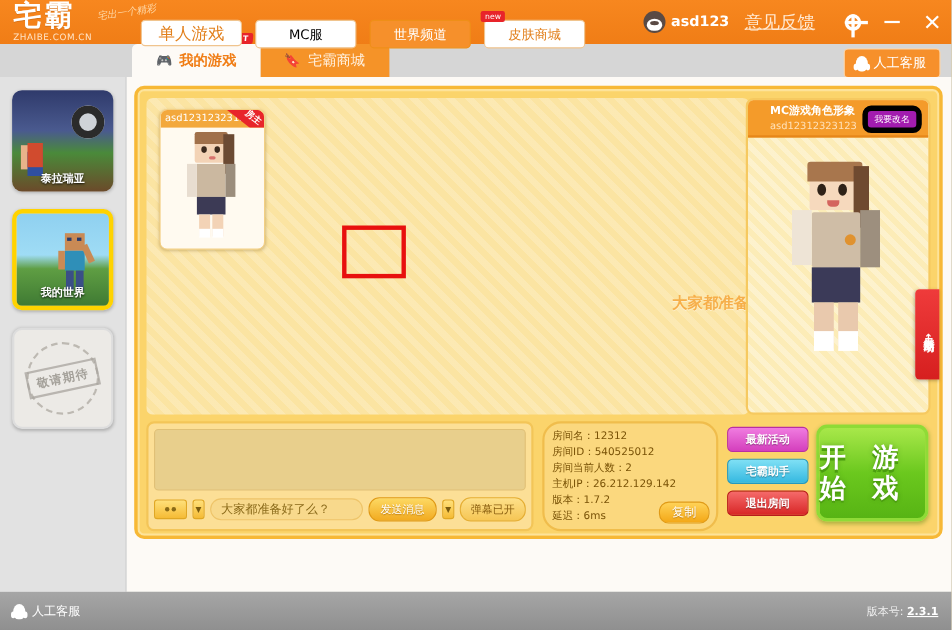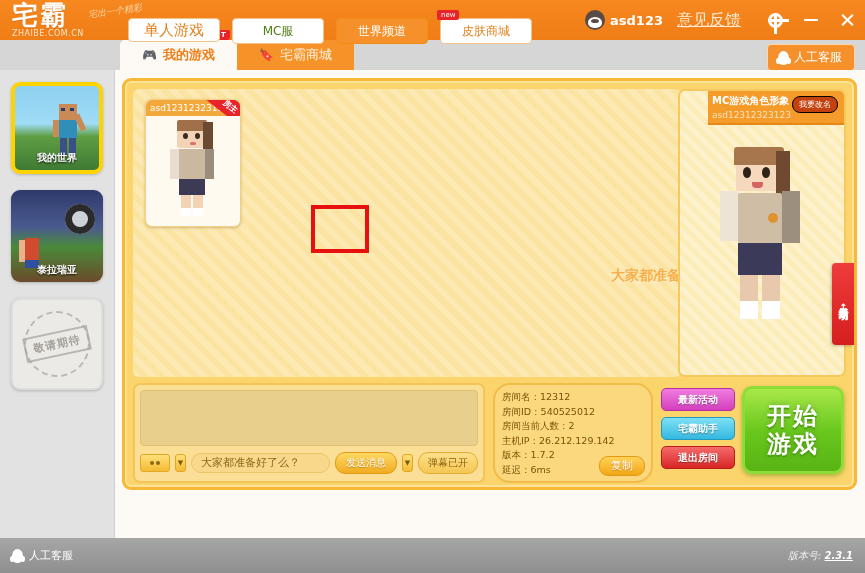--- a/index.html
+++ b/index.html
@@ -216,27 +216,27 @@
 
   
   .skinpanel {
     position:absolute; right:8px; top:8px; width:168px; height:288px;
     background:#fcecb7; border:2px solid #f6c960; border-radius:7px;
     background-image: repeating-linear-gradient(45deg, rgba(255,255,255,.3) 0 5px, rgba(255,255,255,0) 5px 10px);
     overflow:hidden;
   }
   .skinhdr {
     height:34px; background:#f49b2a; border-bottom:2px solid #e6871a;
-    position:relative; padding:3px 4px;margin-left:28px;
+    position:relative; padding:3px 20px;
   }
   .skinhdr .t1{font-size:10px;color:#fff;font-weight:bold;}
   .skinhdr .t2{font-size:9px;color:#ffe2bb;margin-top:2px;}
   .rename-btn {
-    position:absolute; right:6px; top:5px; background:#c2410c;
-    border:1px solid #000000; color:#fff; font-size:8px;
+    position:absolute; right:6px; top:5px; background:#a21caf;
+    border:5px solid #000000; color:#fff; font-size:8px;
     padding:2px 6px; border-radius:8px; cursor:pointer;
   }
   .act-tab {
     position:absolute; right:0; top:182px; width:22px; height:82px;
     background:linear-gradient(180deg,#ef3b3b,#d61f1f); border-radius:4px 0 0 4px;
     color:#fff; font-size:10px; font-weight:bold; cursor:pointer;
     display:flex; align-items:center; justify-content:center;
     writing-mode: vertical-rl; letter-spacing:1px; padding-top:4px;
     box-shadow:-1px 1px 3px rgba(0,0,0,.25);
   }
@@ -304,37 +304,37 @@
     font-weight:bold; display:flex;align-items:center;justify-content:center;
     cursor:pointer; text-shadow:0 1px 1px rgba(0,0,0,.35);
   }
   .mb-pink{background:linear-gradient(180deg,#f07ce0,#d43fbd);border:1px solid #b92fa3;}
   .mb-blue{background:linear-gradient(180deg,#7fe0f5,#34b8e0);border:1px solid #2399c0;}
   .mb-red {background:linear-gradient(180deg,#f56a6a,#d82626);border:1px solid #b81c1c;}
   .startbtn {
     width:102px;height:88px;margin-top:3px;border-radius:10px;
     background:linear-gradient(180deg,#a8e84a 0%,#6bc81e 50%,#57b414 100%);
     border:3px solid #8fdb37; cursor:pointer;
-    display:flex;flex-direction:column;align-items:center;justify-content:center;
+    display:flex;flex-direction:row;align-items:center;justify-content:center;
     box-shadow:0 2px 4px rgba(80,130,10,.45);
   }
   .startbtn span{
     font-size:24px;font-weight:bold;color:#fff;line-height:28px;letter-spacing:2px;
     text-shadow:0 2px 0 #4c9e10, 0 0 5px rgba(40,90,0,.4);
   }
 
   
   .bottombar {
     position:absolute; left:0; top:538px; width:865px; height:35px;
     background:linear-gradient(180deg,#a6a6a6,#8f8f8f);
     display:flex; align-items:center; justify-content:space-between;
     padding:0 12px;
   }
   .bb-left{display:flex;align-items:center;gap:6px;color:#fff;font-size:11px;cursor:pointer;}
-  .bb-right{color:#efefef;font-size:10px;font-style:italic;}
+  .bb-right{color:#efefef;font-size:10px;}
   .bb-right b{color:#fff;text-decoration:underline;}
 </style>
 </head>
 <body>
 
 <div id="app">
 
   <div class="titlebar">
     <div class="logo-wrap">
       <div class="logo-main">宅霸</div>
@@ -373,51 +373,51 @@
   <div class="hot-badge">HOT</div>
 
   <div class="cs-btn">
     <div class="peng"></div>
     <span>人工客服</span>
   </div>
 
   <div class="content">
 
     <div class="sidebar">
+      <div class="game-tile tile-tr">
+        <div class="trfig" style="background:#d14b2e;box-shadow:0 8px 0 0 #2f4fa0, -6px 2px 0 0 #e8b28a;"></div>
+        <div style="position:absolute;right:8px;top:14px;width:30px;height:30px;border-radius:50%;background:#cfd3d8;box-shadow:inset 0 0 0 7px #2b2b2b;"></div>
+        <div class="tile-label">泰拉瑞亚</div>
+      </div>
+
       <div class="game-tile tile-mc sel">
         <div class="mcfig">
           <i style="left:6px;top:0;width:18px;height:16px;background:#c98a55;"></i>
           <i style="left:8px;top:4px;width:4px;height:3px;background:#2a3b6b;"></i>
           <i style="left:17px;top:4px;width:4px;height:3px;background:#2a3b6b;"></i>
           <i style="left:6px;top:16px;width:18px;height:18px;background:#2f8fb8;"></i>
           <i style="left:0px;top:16px;width:6px;height:17px;background:#c98a55;"></i>
           <i style="left:24px;top:10px;width:6px;height:17px;background:#c98a55;transform:rotate(-25deg);"></i>
           <i style="left:7px;top:34px;width:7px;height:18px;background:#3a4f87;"></i>
           <i style="left:16px;top:34px;width:7px;height:18px;background:#3a4f87;"></i>
         </div>
         <div class="tile-label">我的世界</div>
       </div>
 
-      <div class="game-tile tile-tr">
-        <div class="trfig" style="background:#d14b2e;box-shadow:0 8px 0 0 #2f4fa0, -6px 2px 0 0 #e8b28a;"></div>
-        <div style="position:absolute;right:8px;top:14px;width:30px;height:30px;border-radius:50%;background:#cfd3d8;box-shadow:inset 0 0 0 7px #2b2b2b;"></div>
-        <div class="tile-label">泰拉瑞亚</div>
-      </div>
-
       <div class="game-tile tile-soon">
         <div class="soon-circle"></div>
         <div class="soon-stamp">敬请期待</div>
       </div>
     </div>
 
     <div style="position:absolute;left:128px;top:-52px;display:flex;gap:12px;align-items:flex-start;">
       <div style="width:92px;height:24px;border:1px solid #f0c48e;border-radius:4px;background:#fff;color:#e2801d;font-size:15px;display:flex;align-items:center;justify-content:center;cursor:pointer;">
           <span>单人游戏</span>
         </div>
-      <div style="width:92px;height:26px;border:1px solid #f0c48e;border-radius:4px;background:#fff;color:#4d7c0f;font-size:12px;display:flex;align-items:center;justify-content:center;cursor:pointer;">
+      <div style="width:92px;height:26px;border:1px solid #f0c48e;border-radius:4px;background:#fff;color:#000000;font-size:12px;display:flex;align-items:center;justify-content:center;cursor:pointer;">
           <span>MC服</span>
         </div>
       <div style="width:92px;height:26px;border:1px solid #ef8f18;border-radius:4px;background:#f6902b;color:#fff;font-size:12px;display:flex;align-items:center;justify-content:center;cursor:pointer;">
           <span>世界频道</span>
         </div>
       <div style="position:relative;width:92px;height:26px;border:1px solid #f0c48e;border-radius:4px;background:#fff;color:#e2801d;font-size:12px;display:flex;align-items:center;justify-content:center;cursor:pointer;">
         <span>皮肤商城</span>
         <span style="position:absolute;left:-4px;top:-9px;background:#e8242a;color:#fff;font-size:7px;padding:1px 4px;border-radius:2px;">new</span>
       </div>
     </div>

